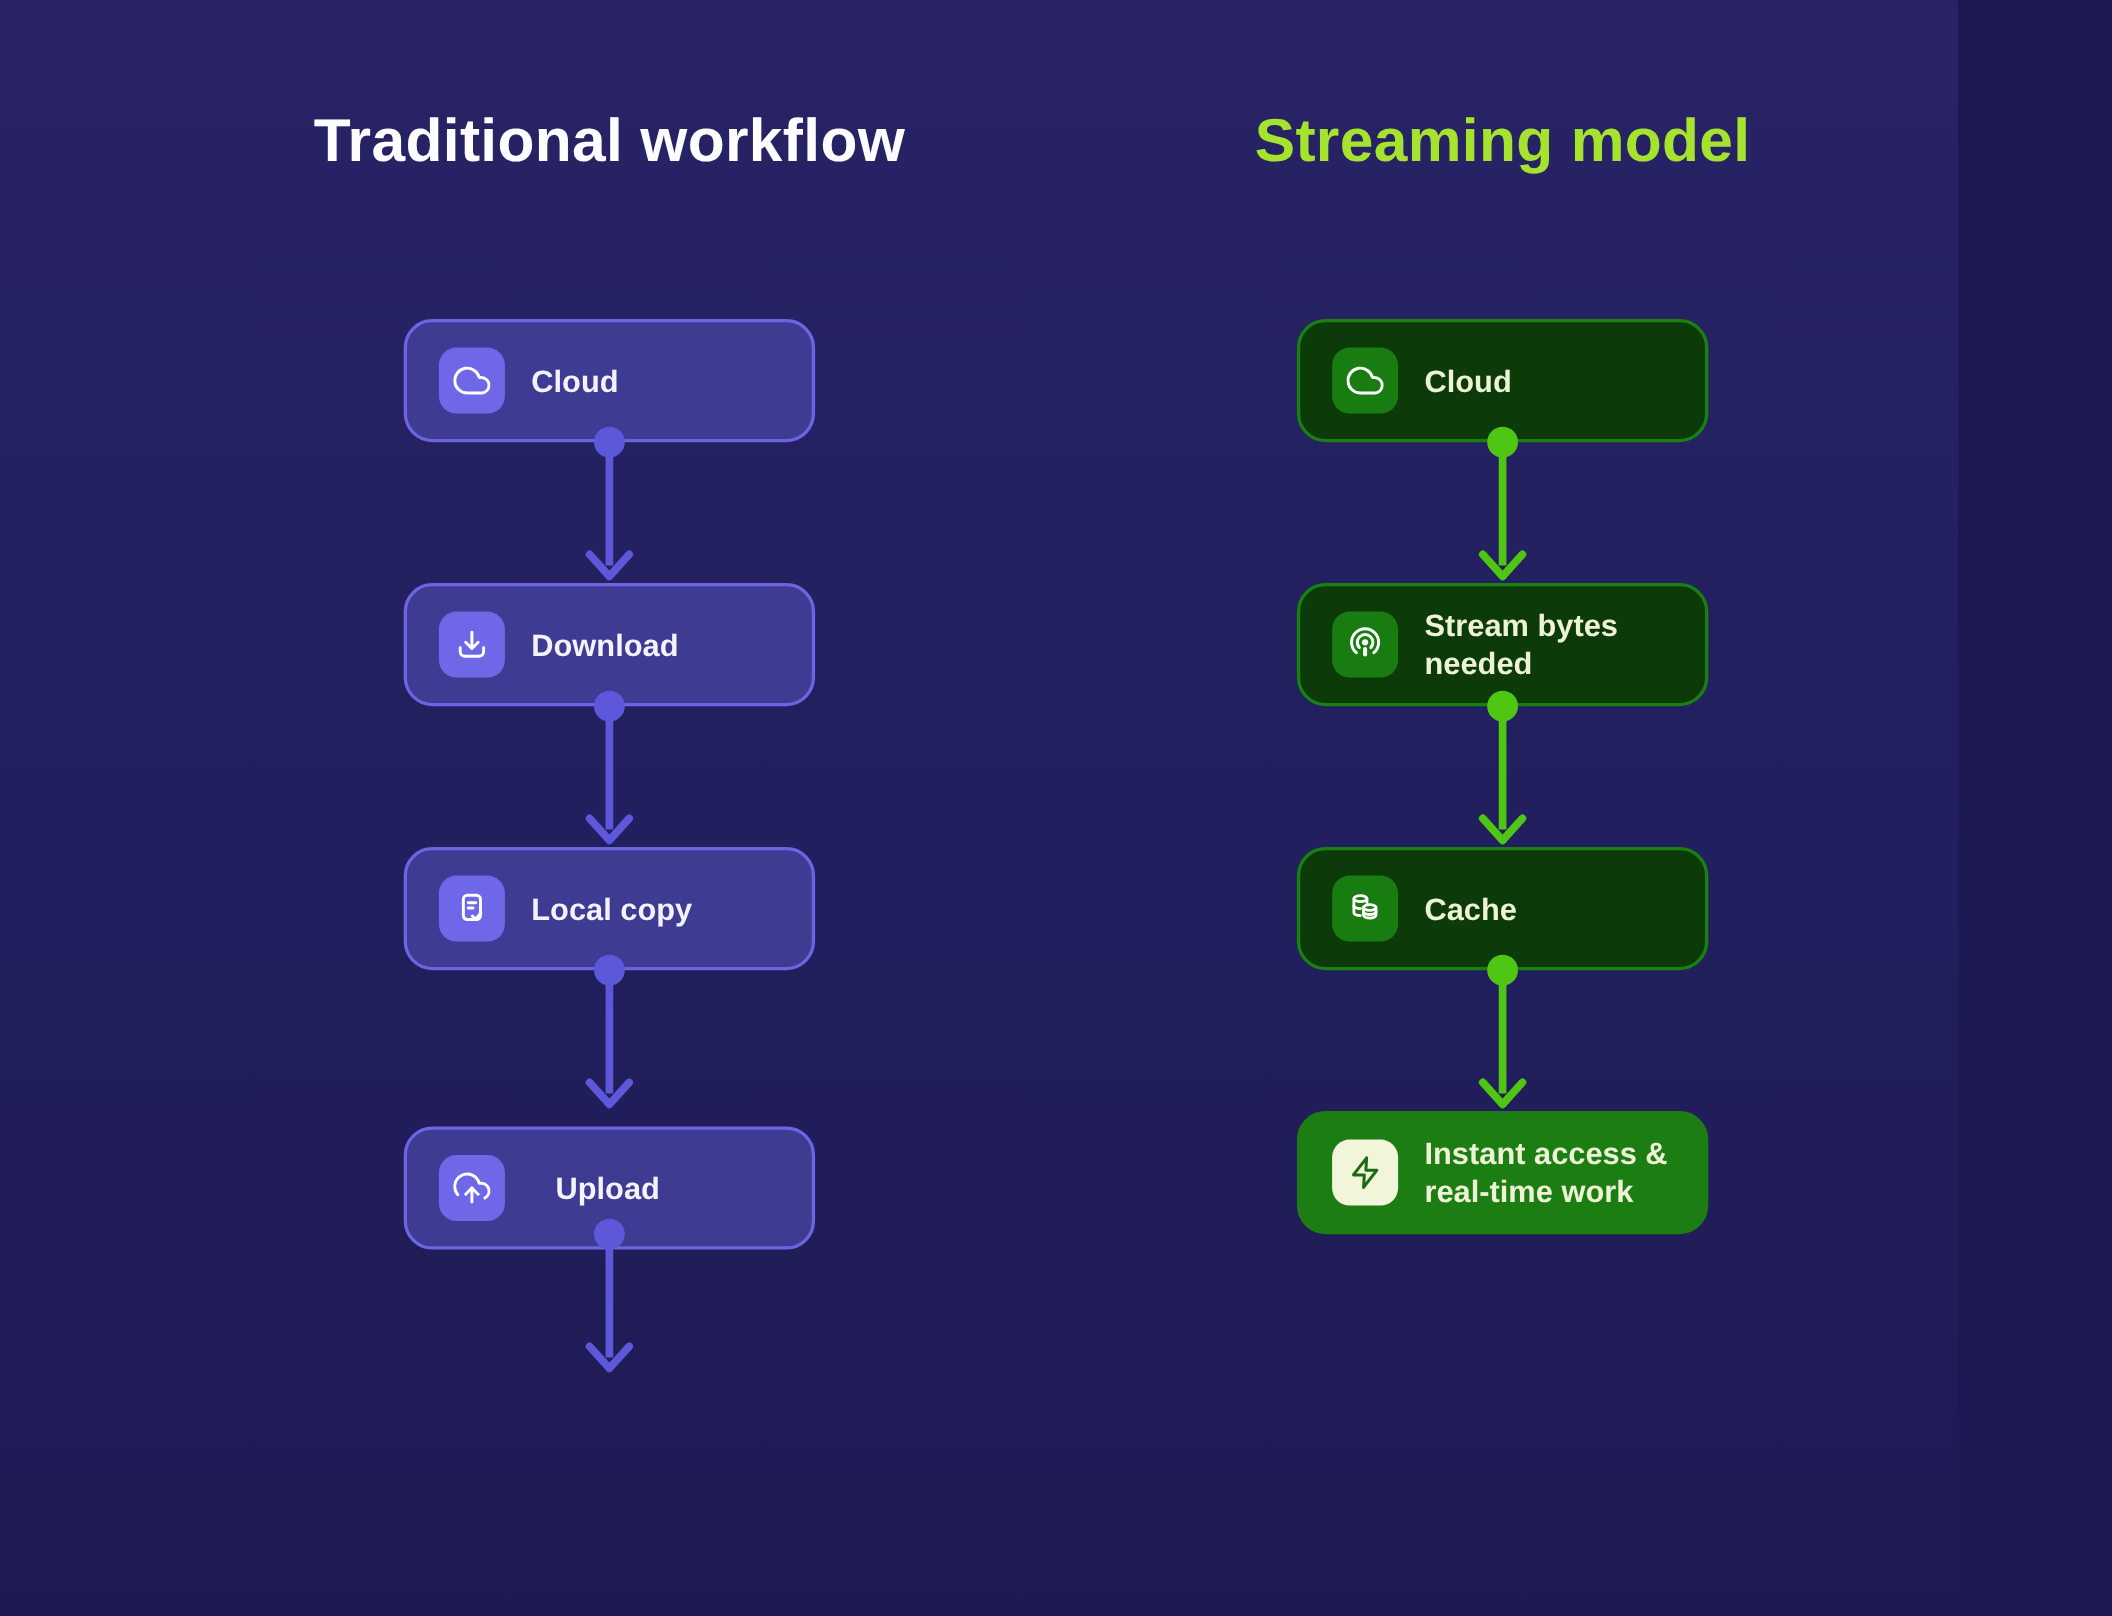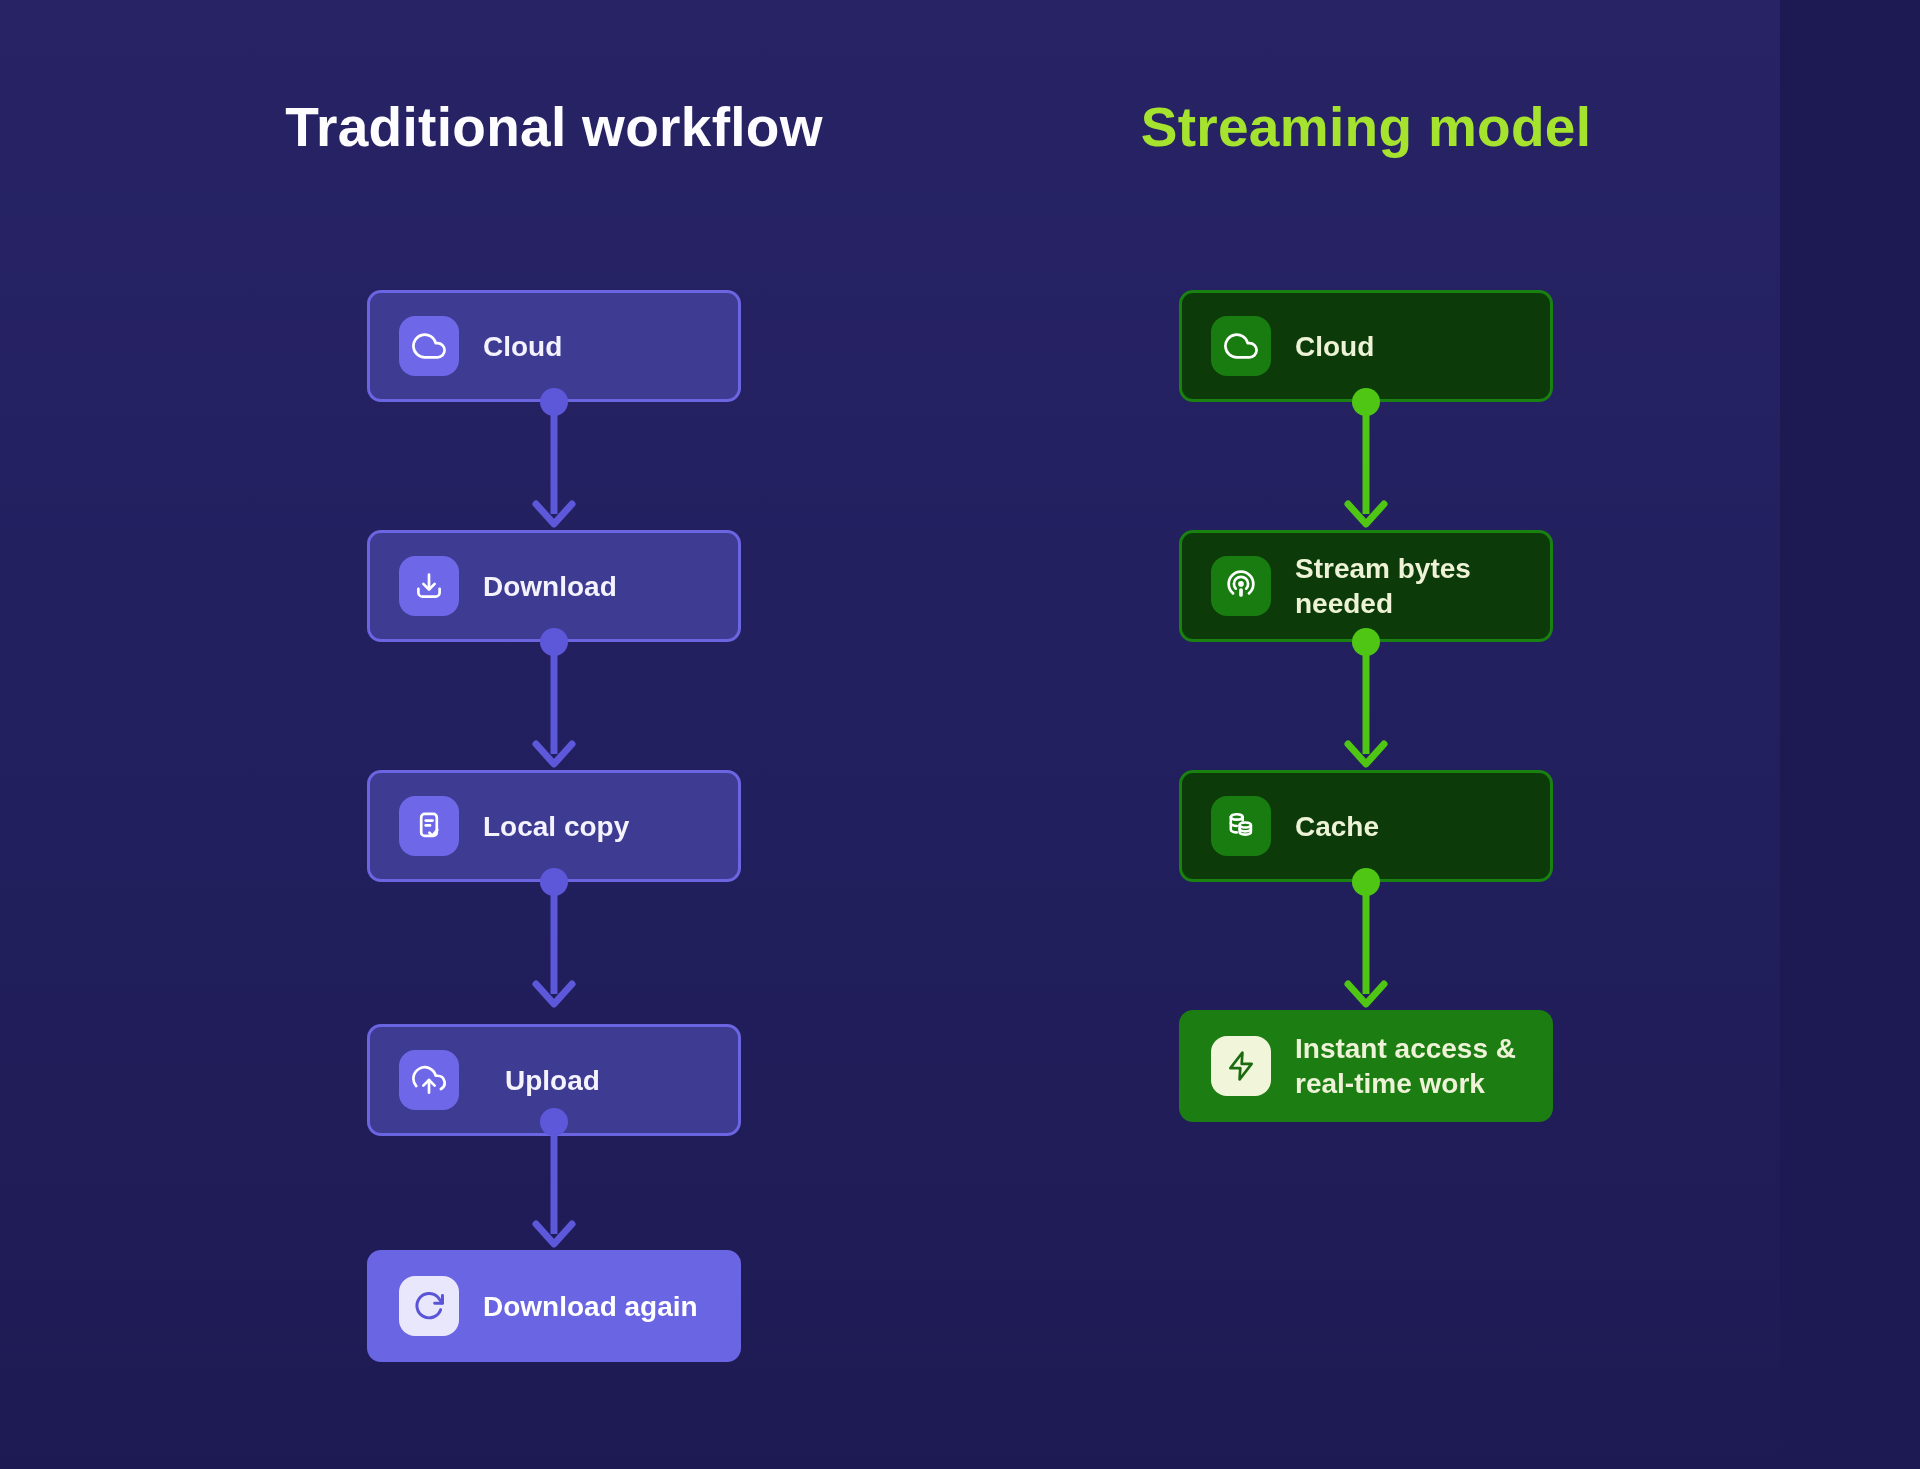--- a/index.html
+++ b/index.html
@@ -9,21 +9,21 @@
     font-family:"Liberation Sans", sans-serif;
   }
   .col-title {
     position:absolute; width:820px; top:90px; text-align:center;
     font-size:55px; font-weight:bold; letter-spacing:0.3px; line-height:74px;
   }
   .col-title.left  { left:144px; color:#fdfdff; }
   .col-title.right { left:956px; color:#a5e32e; }
 
   .node {
-    position:absolute; width:374px; height:112px; border-radius:14px;
+    position:absolute; width:374px; height:112px; border-radius:26px;
     display:flex; align-items:center; box-sizing:border-box;
   }
   .node.purple       { background:#3e3b93; border:3px solid #6b65e2; }
   .node.purple-solid { background:#6a65e3; border:3px solid #6a65e3; }
   .node.green        { background:#0c3a08; border:3px solid #188110; }
   .node.green-solid  { background:#1c7d12; border:3px solid #1c7d12; }
 
   .tile {
     width:60px; height:60px; border-radius:16px; margin-left:29px;
     flex:0 0 auto; display:flex; align-items:center; justify-content:center;
@@ -100,29 +100,20 @@
     <span class="tile t-purple">
       <svg width="34" height="34" viewBox="0 0 24 24" fill="none" stroke="#ffffff" stroke-width="1.9" stroke-linecap="round" stroke-linejoin="round">
         <path d="M20.39 18.39A5 5 0 0 0 18 9h-1.26A8 8 0 1 0 3 16.3"></path>
         <polyline points="16 16 12 12 8 16"></polyline>
         <line x1="12" y1="12" x2="12" y2="21"></line>
       </svg>
     </span>
     <span class="label lavender">Upload</span>
   </div>
 
-  <div class="node purple-solid ln4">
-    <span class="tile t-pale-purple">
-      <svg width="34" height="34" viewBox="0 0 24 24" fill="none" stroke="#5a54d6" stroke-width="2.1" stroke-linecap="round" stroke-linejoin="round">
-        <polyline points="21.5 4.5 21.5 10 16 10"></polyline>
-        <path d="M20.2 14.6a8.6 8.6 0 1 1-2-8.9l3.3 4.3"></path>
-      </svg>
-    </span>
-    <span class="label white">Download again</span>
-  </div>
 
   <svg class="connector lc0" viewBox="0 0 60 146">
     <circle cx="30" cy="16" r="14" fill="#5d58da"></circle>
     <line x1="30" y1="18" x2="30" y2="128" stroke="#5d58da" stroke-width="7"></line>
     <polyline points="12,118 30,138 48,118" fill="none" stroke="#5d58da" stroke-width="7" stroke-linecap="round" stroke-linejoin="round"></polyline>
   </svg>
   <svg class="connector lc1" viewBox="0 0 60 146">
     <circle cx="30" cy="16" r="14" fill="#5d58da"></circle>
     <line x1="30" y1="18" x2="30" y2="128" stroke="#5d58da" stroke-width="7"></line>
     <polyline points="12,118 30,138 48,118" fill="none" stroke="#5d58da" stroke-width="7" stroke-linecap="round" stroke-linejoin="round"></polyline>

